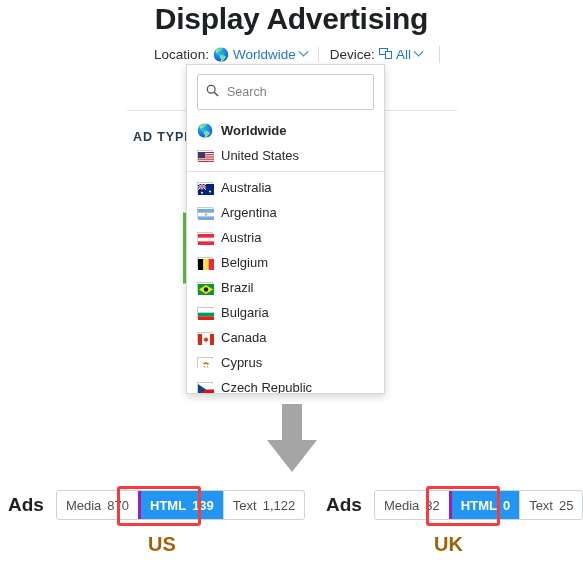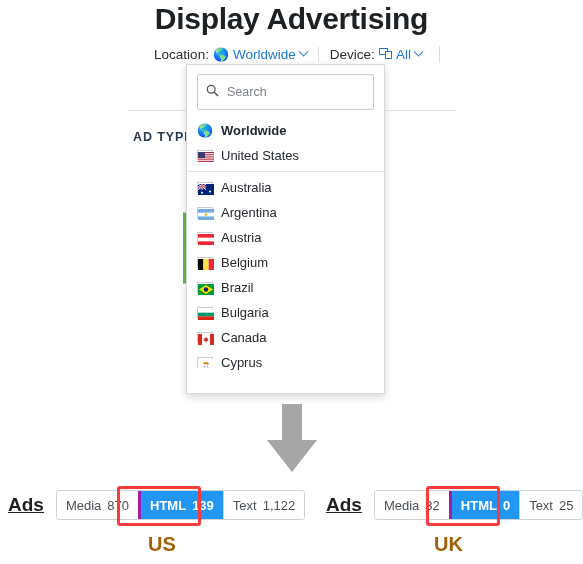--- a/index.html
+++ b/index.html
@@ -178,21 +178,21 @@
   
   .widget {
     position: absolute;
     display: flex;
     align-items: center;
     gap: 12px;
   }
   .w-us { top: 490px; left: 8px; }
   .w-uk { top: 490px; left: 326px; }
   .w-title {
-    font-size: 19px; font-weight: bold; color: #1d2124; text-decoration: underline;
+    font-size: 19px; font-weight: bold; color: #1d2124;
   }
   .seg-group {
     display: flex;
     border: 1px solid #ced3d8;
     border-radius: 3px;
     overflow: visible;
     background: #fff;
     position: relative;
     height: 30px;
   }
@@ -383,20 +383,30 @@
         <span class="flag">
           <svg width="16" height="11" viewBox="0 0 16 11">
               <rect width="16" height="11" fill="#fff"></rect>
               <path d="M5 4 Q8 2.6 11 4.3 L10 6 Q8 4.6 5.6 5.4 Z" fill="#d57800"></path>
               <path d="M6 7 L7 8.6 M9 7 L10 8.6" stroke="#4e5b31" stroke-width="0.7"></path>
             </svg>
         </span>
         <span>Cyprus</span>
       </div>
       <div class="dd-item">
+        <span class="flag">
+          <svg width="16" height="11" viewBox="0 0 16 11">
+              <rect width="16" height="5.5" fill="#fff"></rect>
+              <rect y="5.5" width="16" height="5.5" fill="#d7141a"></rect>
+              <polygon points="0,0 8,5.5 0,11" fill="#11457e"></polygon>
+            </svg>
+        </span>
+        <span>Czech Republic</span>
+      </div>
+      <div class="dd-item">
         
         
       </div>
     </div>
   </div>
 
   <div class="big-arrow">
     <svg width="74" height="72" viewBox="0 0 74 72">
       <polygon points="27,0 47,0 47,36 62,36 37,68 12,36 27,36" fill="#a6a6a6"></polygon>
     </svg>

